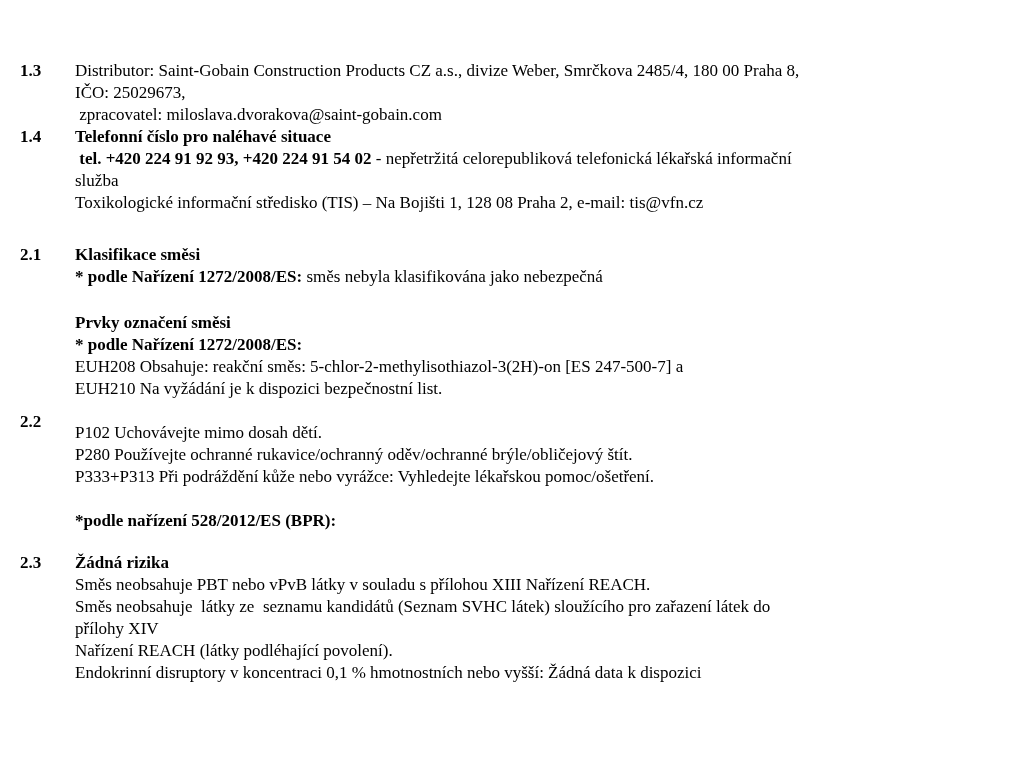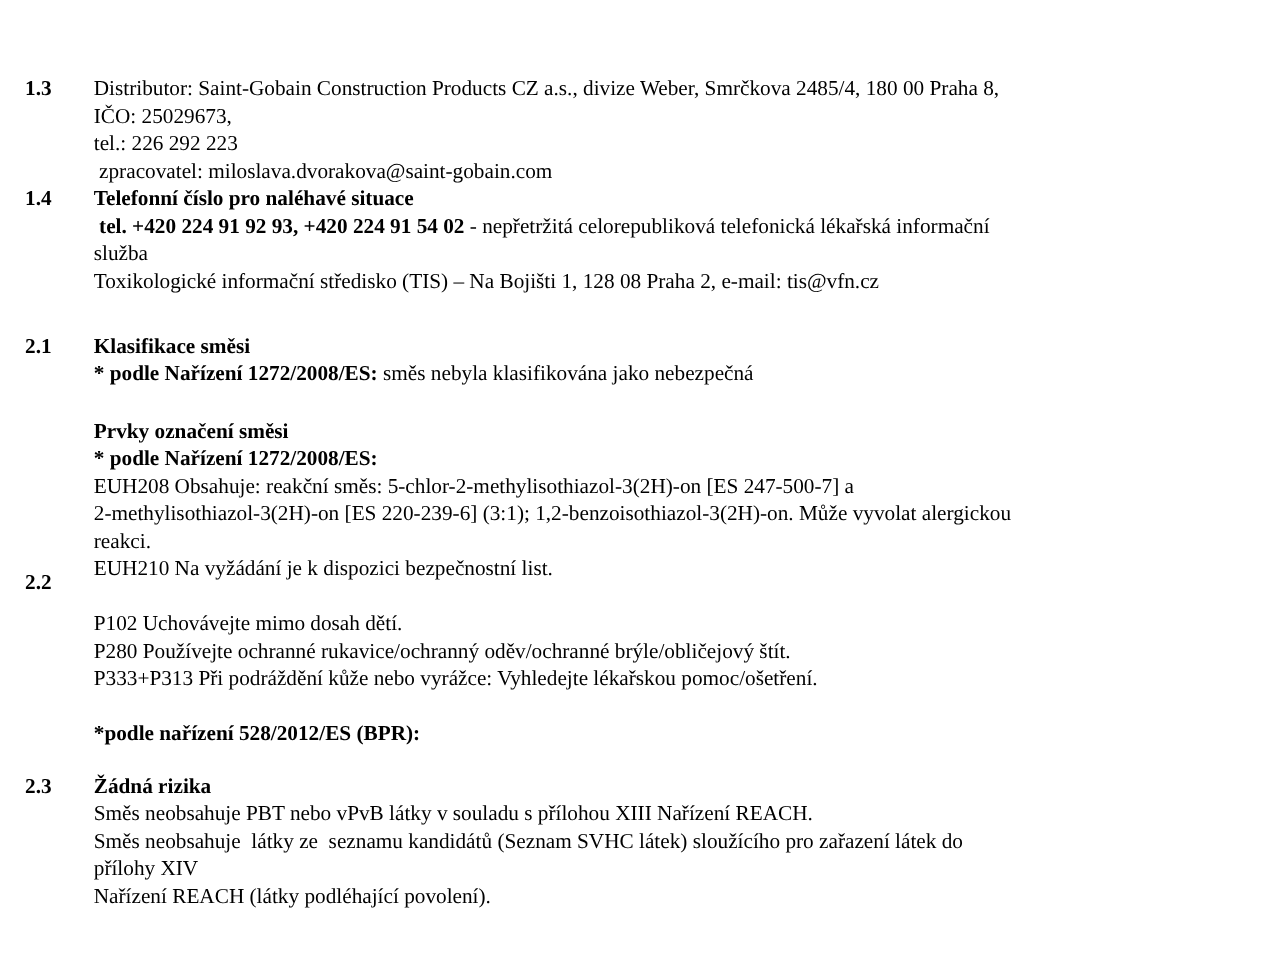--- a/index.html
+++ b/index.html
@@ -33,21 +33,20 @@
   .text-line b { font-weight: bold; }
 </style>
 </head>
 <body>
 
 <div class="page" id="doc">
     <div class="section">
       <div class="section-number">1.3</div>
       <div class="section-body">
         <div class="text-line"><span>Distributor: Saint-Gobain Construction Products CZ a.s., divize Weber, Smrčkova 2485/4, 180 00 Praha 8, IČO: 25029673,</span></div>
-        <div class="text-line"><span>tel.: 226 292 223</span></div>
         <div class="text-line"><span> zpracovatel: miloslava.dvorakova@saint-gobain.com</span></div>
       </div>
     </div>
     <div class="section">
       <div class="section-number">1.4</div>
       <div class="section-body">
         <div class="section-title">Telefonní číslo pro naléhavé situace</div>
         <div class="text-line"><b> tel. +420 224 91 92 93, +420 224 91 54 02</b><span> - nepřetržitá celorepubliková telefonická lékařská informační služba</span></div>
         <div class="text-line"><span>Toxikologické informační středisko (TIS) – Na Bojišti 1, 128 08 Praha 2, e-mail: tis@vfn.cz</span></div>
       </div>
@@ -58,32 +57,32 @@
         <div class="section-title">Klasifikace směsi</div>
         <div class="text-line"><b>* podle Nařízení 1272/2008/ES:</b><span> směs nebyla klasifikována jako nebezpečná</span></div>
       </div>
     </div>
     <div class="section">
       <div class="section-number">2.2</div>
       <div class="section-body">
         <div class="section-title">Prvky označení směsi</div>
         <div class="text-line"><b>* podle Nařízení 1272/2008/ES:</b></div>
         <div class="text-line"><span>EUH208 Obsahuje: reakční směs: 5-chlor-2-methylisothiazol-3(2H)-on [ES 247-500-7] a</span></div>
-        <div class="text-line"><span>2-methylisothiazol-3(2H)-on [ES 220-239-6] (3:1); 1,2-benzoisothiazol-3(2H)-on. Může vyvolat alergickou reakci.</span></div>
         <div class="text-line"><span>EUH210 Na vyžádání je k dispozici bezpečnostní list.</span></div>
         <div class="text-line"></div>
         <div class="text-line"><span>P102 Uchovávejte mimo dosah dětí.</span></div>
         <div class="text-line"><span>P280 Používejte ochranné rukavice/ochranný oděv/ochranné brýle/obličejový štít.</span></div>
         <div class="text-line"><span>P333+P313 Při podráždění kůže nebo vyrážce: Vyhledejte lékařskou pomoc/ošetření.</span></div>
         <div class="text-line"></div>
         <div class="text-line"><b>*podle nařízení 528/2012/ES (BPR):</b></div>
       </div>
     </div>
     <div class="section">
       <div class="section-number">2.3</div>
       <div class="section-body">
         <div class="section-title">Žádná rizika</div>
         <div class="text-line"><span>Směs neobsahuje PBT nebo vPvB látky v souladu s přílohou XIII Nařízení REACH.</span></div>
         <div class="text-line"><span>Směs neobsahuje  látky ze  seznamu kandidátů (Seznam SVHC látek) sloužícího pro zařazení látek do přílohy XIV</span></div>
         <div class="text-line"><span>Nařízení REACH (látky podléhající povolení).</span></div>
+        <div class="text-line"><span>Endokrinní disruptory v koncentraci 0,1 % hmotnostních nebo vyšší: Žádná data k dispozici</span></div>
       </div>
     </div>
   </div>
 
 </body></html>

